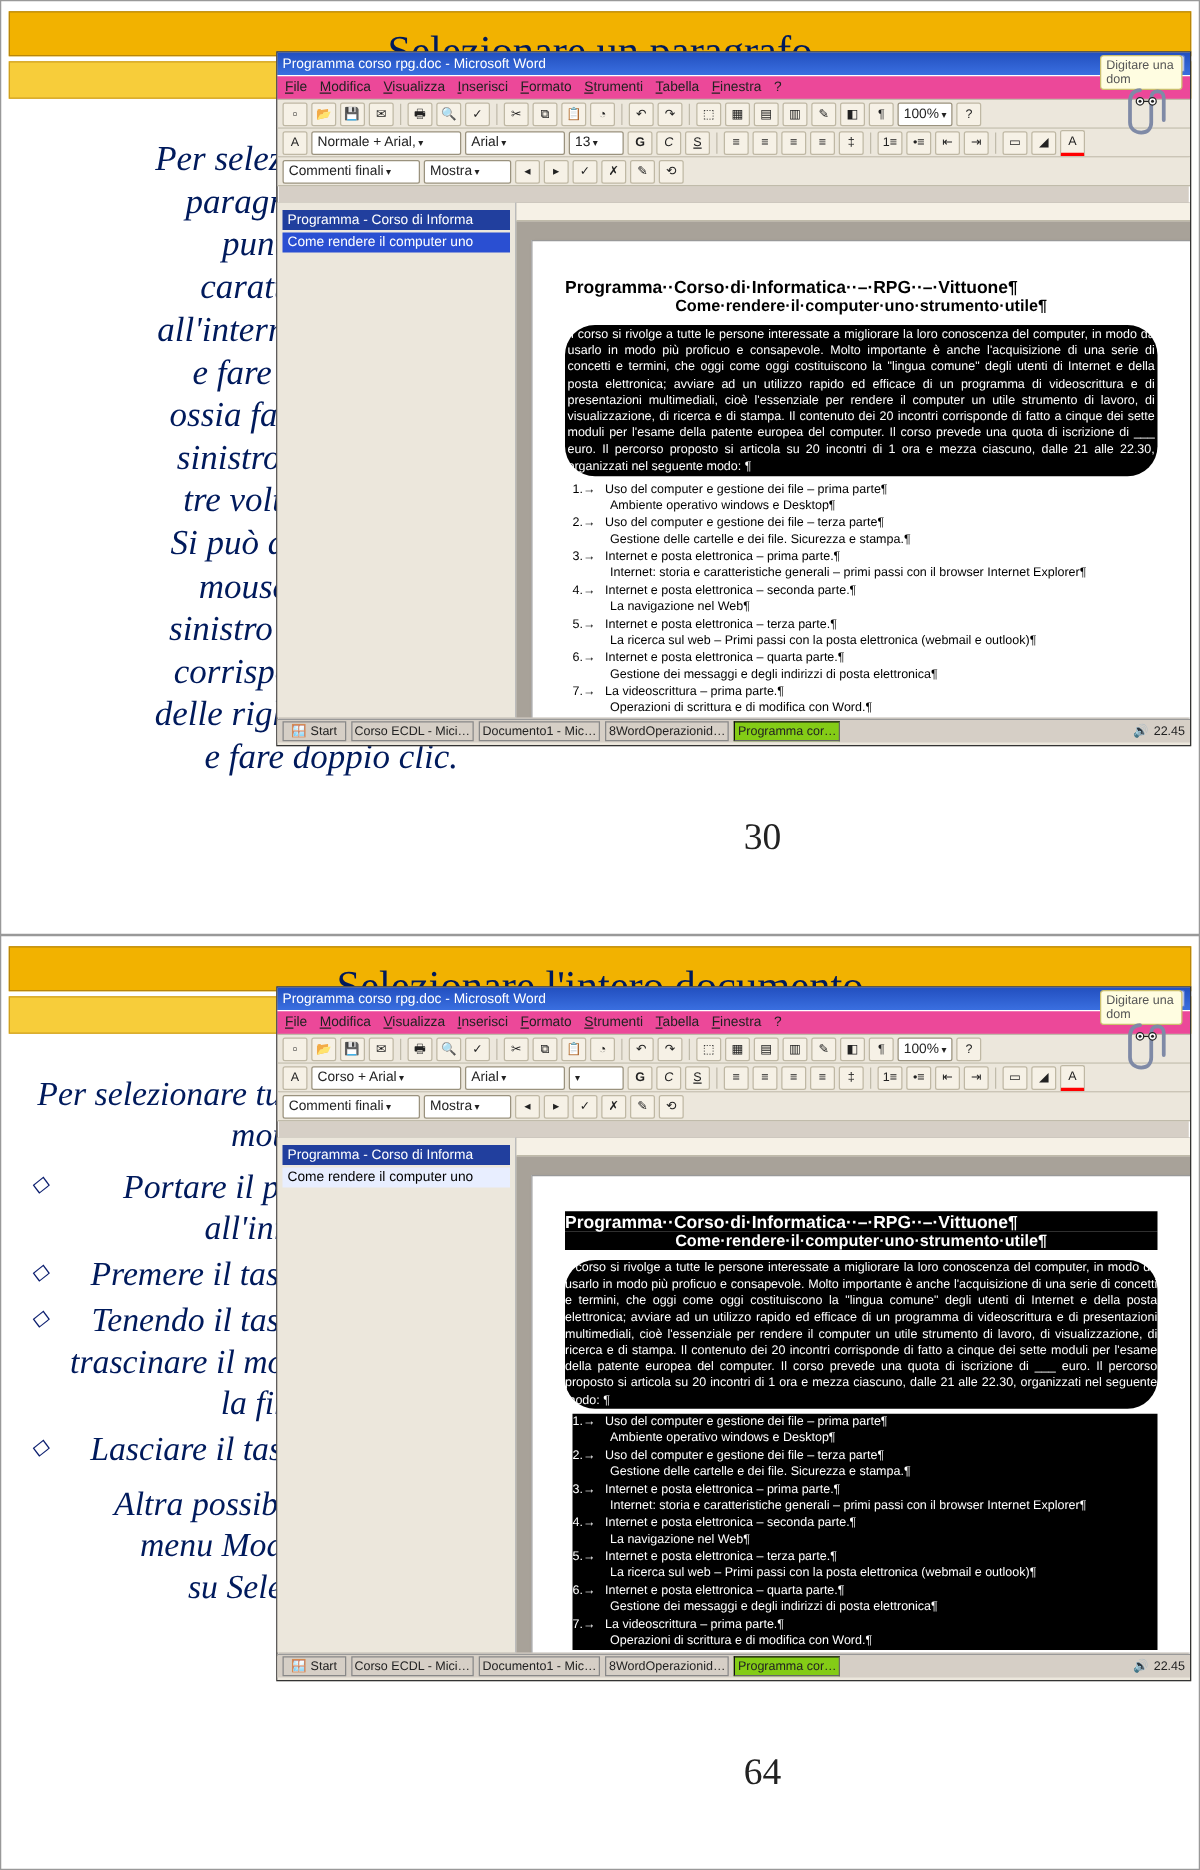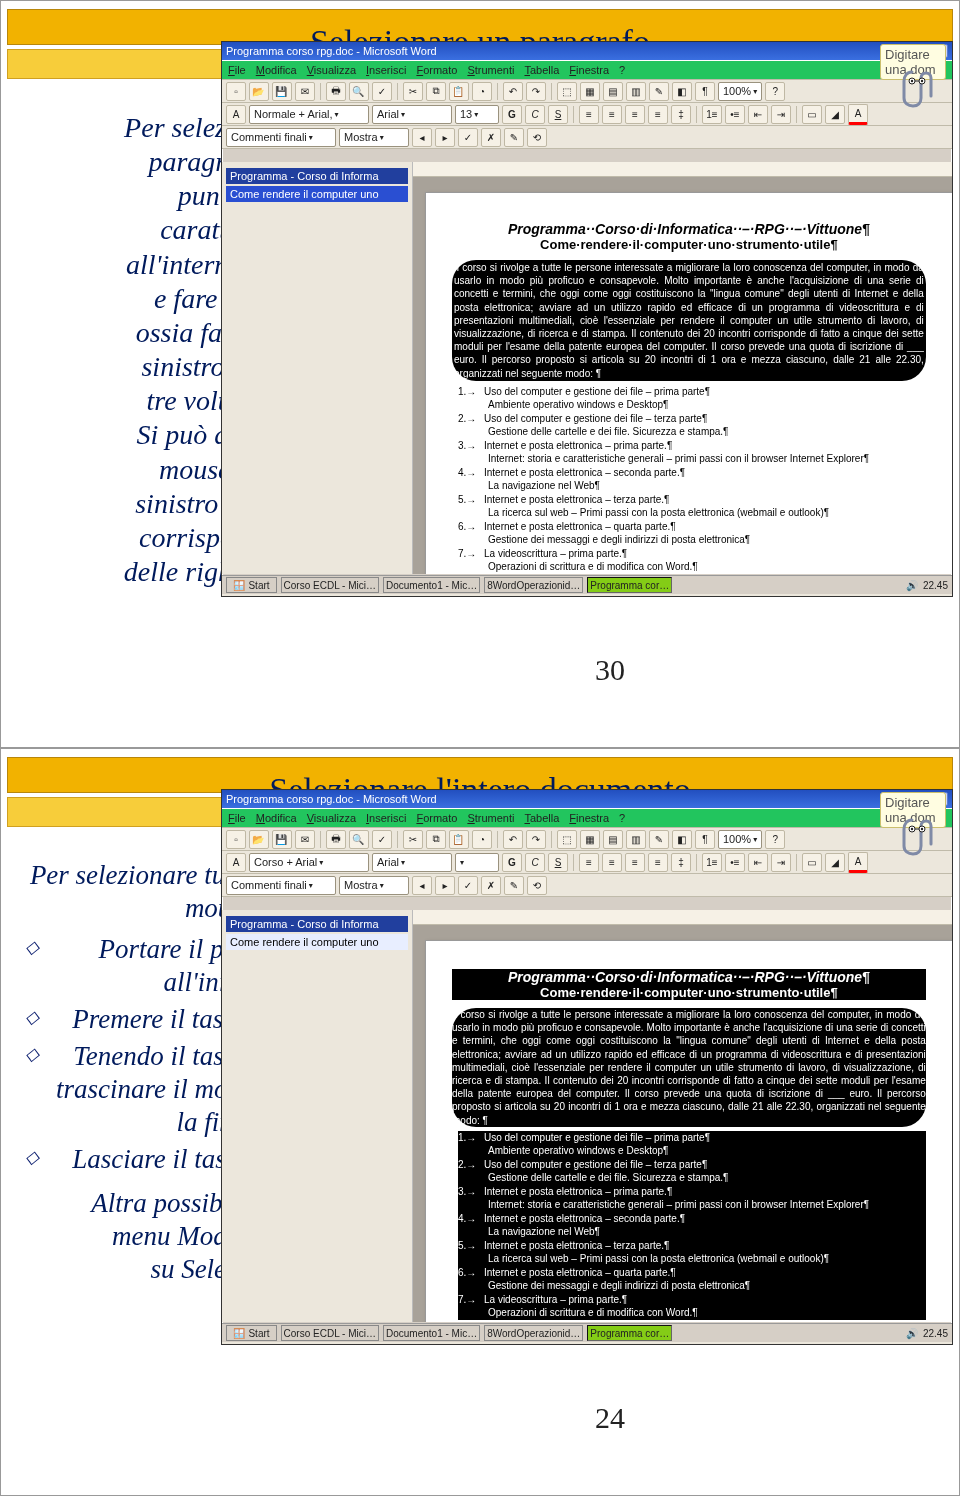--- a/index.html
+++ b/index.html
@@ -12,48 +12,48 @@
   .leftcol2 { position:absolute; left:18px; top:110px; width:460px; font-size:27px; line-height:1.22; text-align:center; font-style:italic; }
   .bul { display:flex; gap:10px; align-items:flex-start; text-align:left; margin:4px 0 4px 6px;}
   .bul .dia { font-size:18px; line-height:28px; color:#0a1d6e;}
   .bul .txt { text-align:center; flex:1;}
   .pnum { position:absolute; bottom:60px; left:62%; font-family:"Times New Roman",serif; font-size:30px; font-style:normal; color:#222;}
 
   .wordwin { position:absolute; top:40px; left:220px; right:6px; bottom:150px; border:1px solid #333; background:#d6cfc6; font-family:Tahoma,Arial,sans-serif; font-size:11px; color:#222; font-style:normal; box-shadow:0 0 0 1px #fff inset; }
   .titlebar { height:18px; background:linear-gradient(#224fbf,#3a6fe0); color:#fff; display:flex; align-items:center; padding:0 4px; font-size:11px;}
   .titlebar .t { flex:1; }
   .titlebar .wbtn { width:14px; height:12px; background:#cfd8f5; border:1px solid #5a7ad0; border-radius:2px; margin-left:2px; display:flex; align-items:center; justify-content:center; font-size:9px;}
-  .menuline { height:18px; background:#22c55e; display:flex; gap:10px; padding:0 6px; align-items:center; border-top:1px solid #fff; border-bottom:1px solid #c0bbaa;}
+  .menuline { height:18px; background:#ec4899; display:flex; gap:10px; padding:0 6px; align-items:center; border-top:1px solid #fff; border-bottom:1px solid #c0bbaa;}
   .menuline span { text-decoration:underline; text-decoration-color:transparent; }
   .menuline span::first-letter { text-decoration:underline; }
   .tbrow { height:22px; background:#ece7dc; border-bottom:1px solid #c0bbaa; display:flex; align-items:center; gap:3px; padding:0 4px;}
   .tbtn { width:18px; height:17px; background:#f6f1e6; border:1px solid #bfb8a4; border-radius:2px; display:flex; align-items:center; justify-content:center; font-size:10px;}
   .tsel { height:17px; background:#fff; border:1px solid #9a927e; padding:0 4px; display:flex; align-items:center; gap:2px; border-radius:2px; }
   .tsel .dd { font-size:8px;}
   .sep { width:1px; height:17px; background:#c0bbaa; margin:0 2px;}
 
   .workarea { position:absolute; left:0; right:0; top:120px; bottom:22px; background:#a8a299; display:flex; }
   .leftpane { width:190px; background:#ece7dc; border-right:1px solid #bbb; }
   .docmap { padding:6px 4px; }
   .docmapH { background:#213f9e; color:#fff; padding:2px 4px; font-size:11px; }
   .docmapL { background:#2a4fd2; color:#fff; padding:2px 4px; font-size:11px; margin-top:2px;}
   .pview { flex:1; position:relative; padding:12px 12px; overflow:hidden;}
   .ruler { position:absolute; top:0; left:0; right:0; height:14px; background:#f6f1e6; border-bottom:1px solid #c0bbaa;}
   .sheet { margin:18px auto 0; width:92%; background:#fff; border:1px solid #999; box-shadow:2px 2px 4px rgba(0,0,0,.25); padding:28px 26px 20px 26px; min-height:72%; font-family:Arial,sans-serif; font-size:12px; color:#000;}
-  .doc-title { text-align:center; font-weight:bold; font-size:14px;font-style:italic;}
+  .doc-title { text-align:left; font-weight:bold; font-size:14px;}
   .doc-sub   { text-align:center; font-weight:bold; font-size:13px; margin-bottom:8px;}
   .ptext { font-size:10px; line-height:1.32; text-align:justify;border-radius:24px;}
   .olist { font-size:10px; line-height:1.35; margin:4px 0 0 6px;}
   .olist div { padding-left:0;}
   .olist .li { display:flex; gap:4px;}
   .olist .li .lab { width:22px;}
   .olist .sub { margin-left:30px;}
   .statusbar { position:absolute; left:0; right:0; bottom:0; height:18px; background:#ece7dc; border-top:1px solid #c0bbaa; display:flex; align-items:center; gap:10px; padding:0 6px; font-size:10px; color:#555;}
   .clippy { position:absolute; top:2px; right:6px; width:66px; height:64px; pointer-events:none;}
-  .clippy .bubble { position:absolute; top:0; right:0; background:#fffde1; border:1px solid #cbbf6d; border-radius:3px; padding:2px 4px; font-size:13px; color:#555;}
+  .clippy .bubble { position:absolute; top:0; right:0; background:#fffde1; border:1px solid #cbbf6d; border-radius:3px; padding:2px 4px; font-size:10px; color:#555;}
   .clippy svg { position:absolute; bottom:0; right:8px;}
   .taskbar { position:absolute; left:0; right:0; bottom:2px; height:18px; background:#d6cfc6; border-top:1px solid #999; display:flex; align-items:center; font-size:10px; padding:0 4px; gap:4px;}
   .taskbar .start { background:#d6cfc6; border:1px solid #888; padding:0 6px; height:14px; display:flex; align-items:center; gap:3px;}
   .taskbar .titem { background:#d6cfc6; border:1px solid #888; padding:0 2px; height:14px; display:flex; align-items:center;}
   .taskbar .titem.active { border:1px inset #666; background:#84cc16;}
   .taskbar .tray { margin-left:auto; display:flex; align-items:center; gap:4px;}
 
   .sheet.sel .doc-title, .sheet.sel .doc-sub, .sheet.sel .ptext, .sheet.sel .olist { background:#000; color:#fff;}
 </style>
 </head>
@@ -73,20 +73,21 @@
     <div>all'interno del paragrafo</div>
     <div>e fare un triplo clic,</div>
     <div>ossia fare clic col tasto</div>
     <div>sinistro del mouse per</div>
     <div>tre volte in sequenza.</div>
     <div>Si può anche portare il</div>
     <div>mouse nel margine</div>
     <div>sinistro della pagina in</div>
     <div>corrispondenza di una</div>
     <div>delle righe del paragrafo</div>
+    <div>e fare doppio clic.</div>
   </div>
 
   <div class="pnum">30</div>
 
   <div class="wordwin">
     <div class="titlebar">
       <span class="t">Programma corso rpg.doc - Microsoft Word</span>
       <span class="wbtn">_</span>
       <span class="wbtn">▢</span>
       <span class="wbtn">×</span>
@@ -306,21 +307,21 @@
     <div class="bul">
           <span class="dia">◇</span>
           <span class="txt">Lasciare il tasto sinistro del mouse.</span>
         </div>
     <div style="height:8px"></div>
     <div>Altra possibilità è andare nel</div>
     <div>menu Modifica e cliccare</div>
     <div>su Seleziona tutto.</div>
   </div>
 
-  <div class="pnum">24</div>
+  <div class="pnum">64</div>
 
   <div class="wordwin">
     <div class="titlebar">
       <span class="t">Programma corso rpg.doc - Microsoft Word</span>
       <span class="wbtn">_</span>
       <span class="wbtn">▢</span>
       <span class="wbtn">×</span>
     </div>
 
     <div class="menuline">

